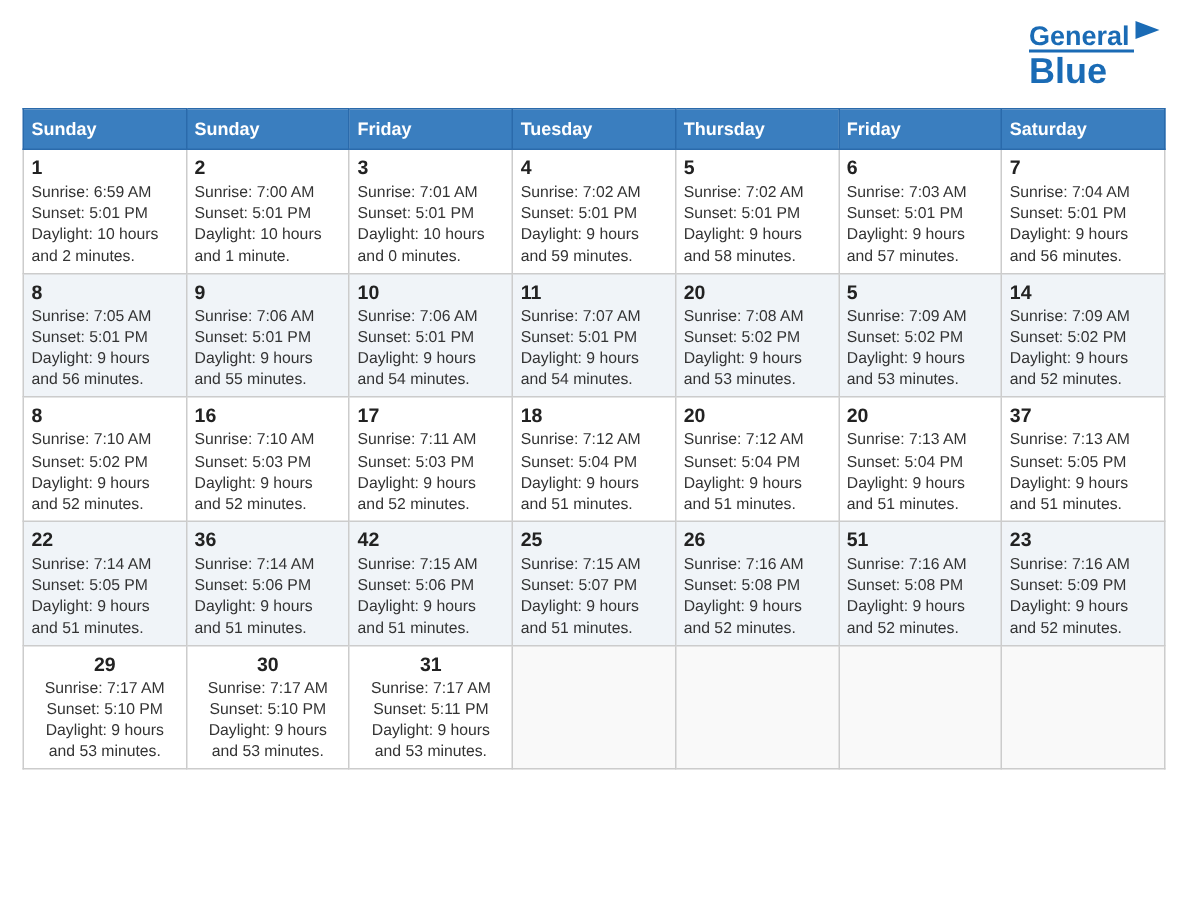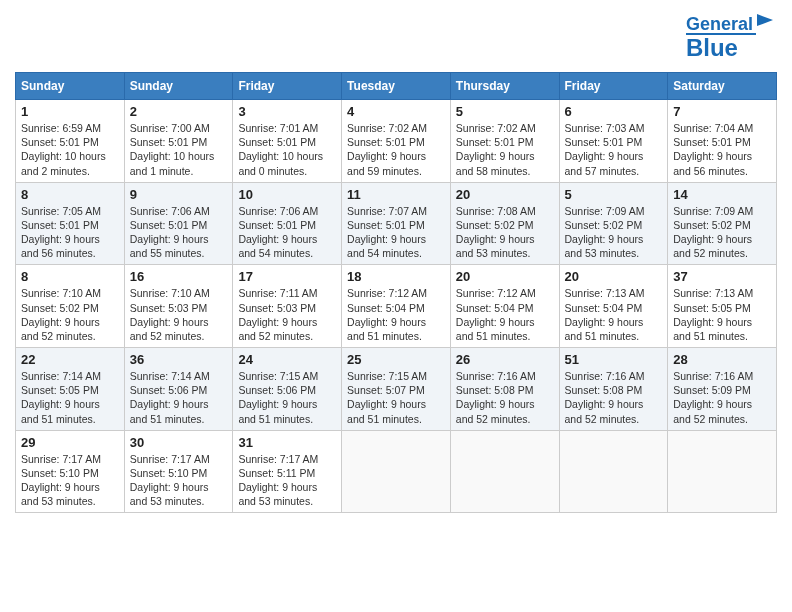--- a/index.html
+++ b/index.html
@@ -89,20 +89,21 @@
     .day-info {
       color: #333;
       line-height: 1.35;
       font-size: 10.5px;
     }
     .empty-cell {
       background: #f9f9f9 !important;
     }
     .last-row td {
       min-height: 70px;
+      text-align: center;
     }
   </style>
 </head>
 <body>
 
 <div class="page">
   <div class="header">
     <div class="logo">
       <div style="display:flex; align-items:center;">
         <span class="logo-text">
@@ -226,37 +227,37 @@
         <tr>
           <td>
             <span class="day-number">22</span>
             <div class="day-info">Sunrise: 7:14 AM<br>Sunset: 5:05 PM<br>Daylight: 9 hours and 51 minutes.</div>
           </td>
           <td>
             <span class="day-number">36</span>
             <div class="day-info">Sunrise: 7:14 AM<br>Sunset: 5:06 PM<br>Daylight: 9 hours and 51 minutes.</div>
           </td>
           <td>
-            <span class="day-number">24</span>
+            <span class="day-number">42</span>
             <div class="day-info">Sunrise: 7:15 AM<br>Sunset: 5:06 PM<br>Daylight: 9 hours and 51 minutes.</div>
           </td>
           <td>
             <span class="day-number">25</span>
             <div class="day-info">Sunrise: 7:15 AM<br>Sunset: 5:07 PM<br>Daylight: 9 hours and 51 minutes.</div>
           </td>
           <td>
             <span class="day-number">26</span>
             <div class="day-info">Sunrise: 7:16 AM<br>Sunset: 5:08 PM<br>Daylight: 9 hours and 52 minutes.</div>
           </td>
           <td>
             <span class="day-number">51</span>
             <div class="day-info">Sunrise: 7:16 AM<br>Sunset: 5:08 PM<br>Daylight: 9 hours and 52 minutes.</div>
           </td>
           <td>
-            <span class="day-number">28</span>
+            <span class="day-number">23</span>
             <div class="day-info">Sunrise: 7:16 AM<br>Sunset: 5:09 PM<br>Daylight: 9 hours and 52 minutes.</div>
           </td>
         </tr>
         <tr class="last-row">
           <td>
             <span class="day-number">29</span>
             <div class="day-info">Sunrise: 7:17 AM<br>Sunset: 5:10 PM<br>Daylight: 9 hours and 53 minutes.</div>
           </td>
           <td>
             <span class="day-number">30</span>

